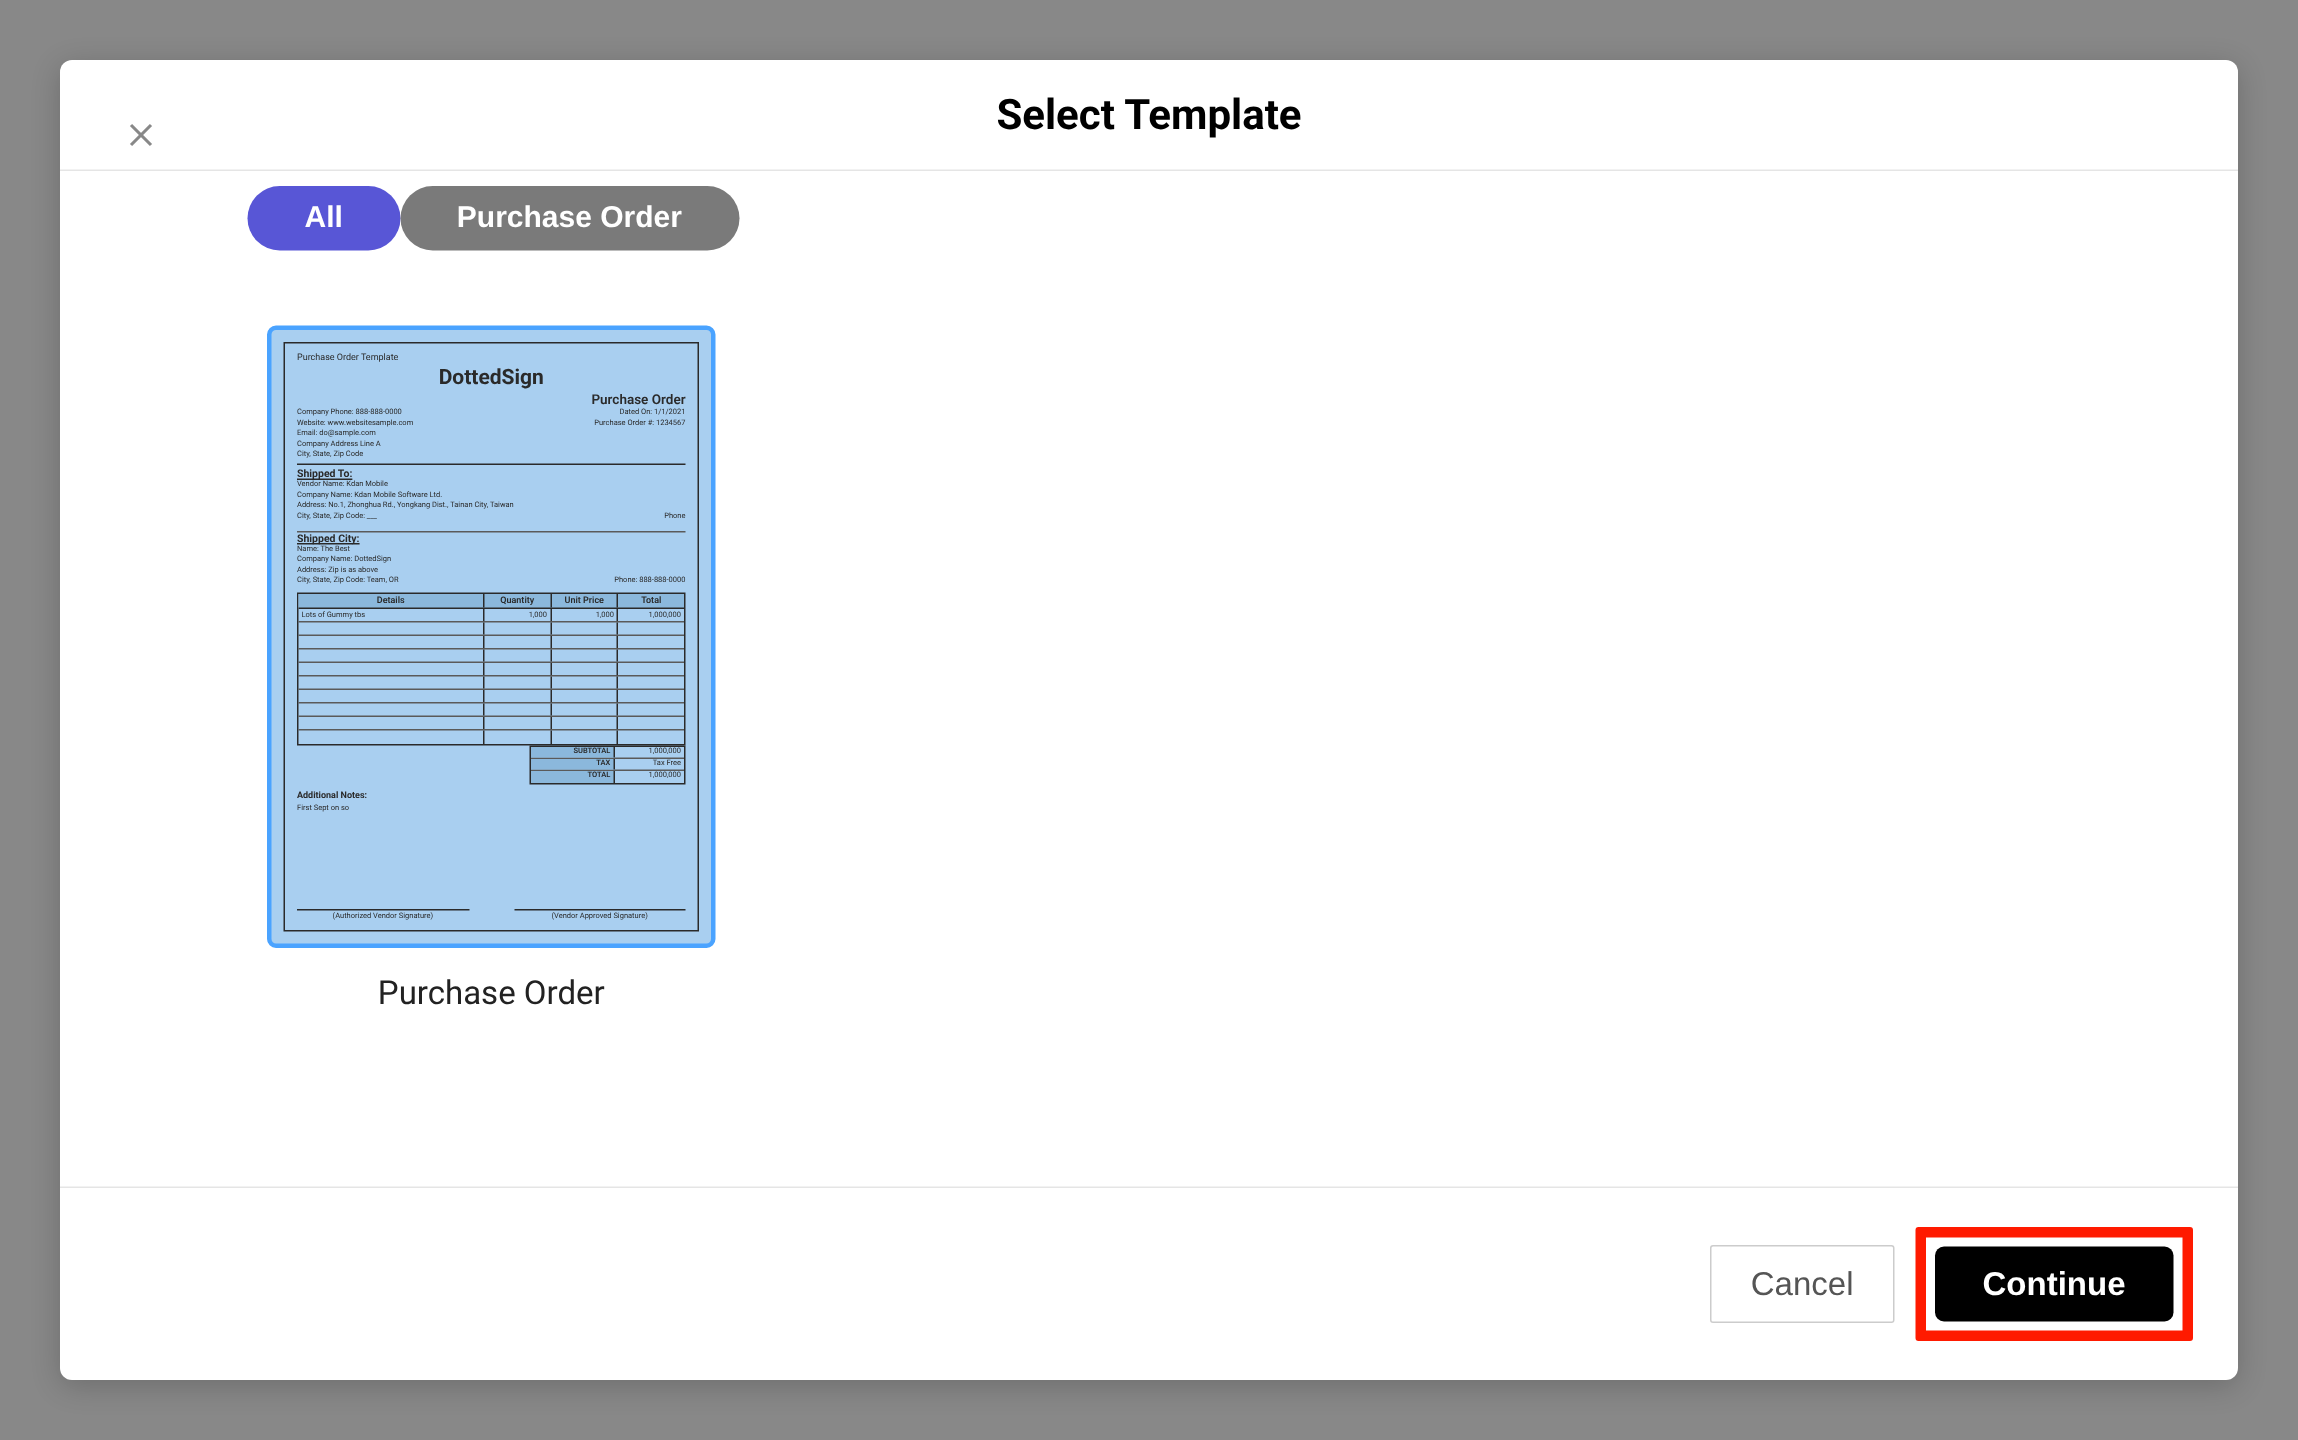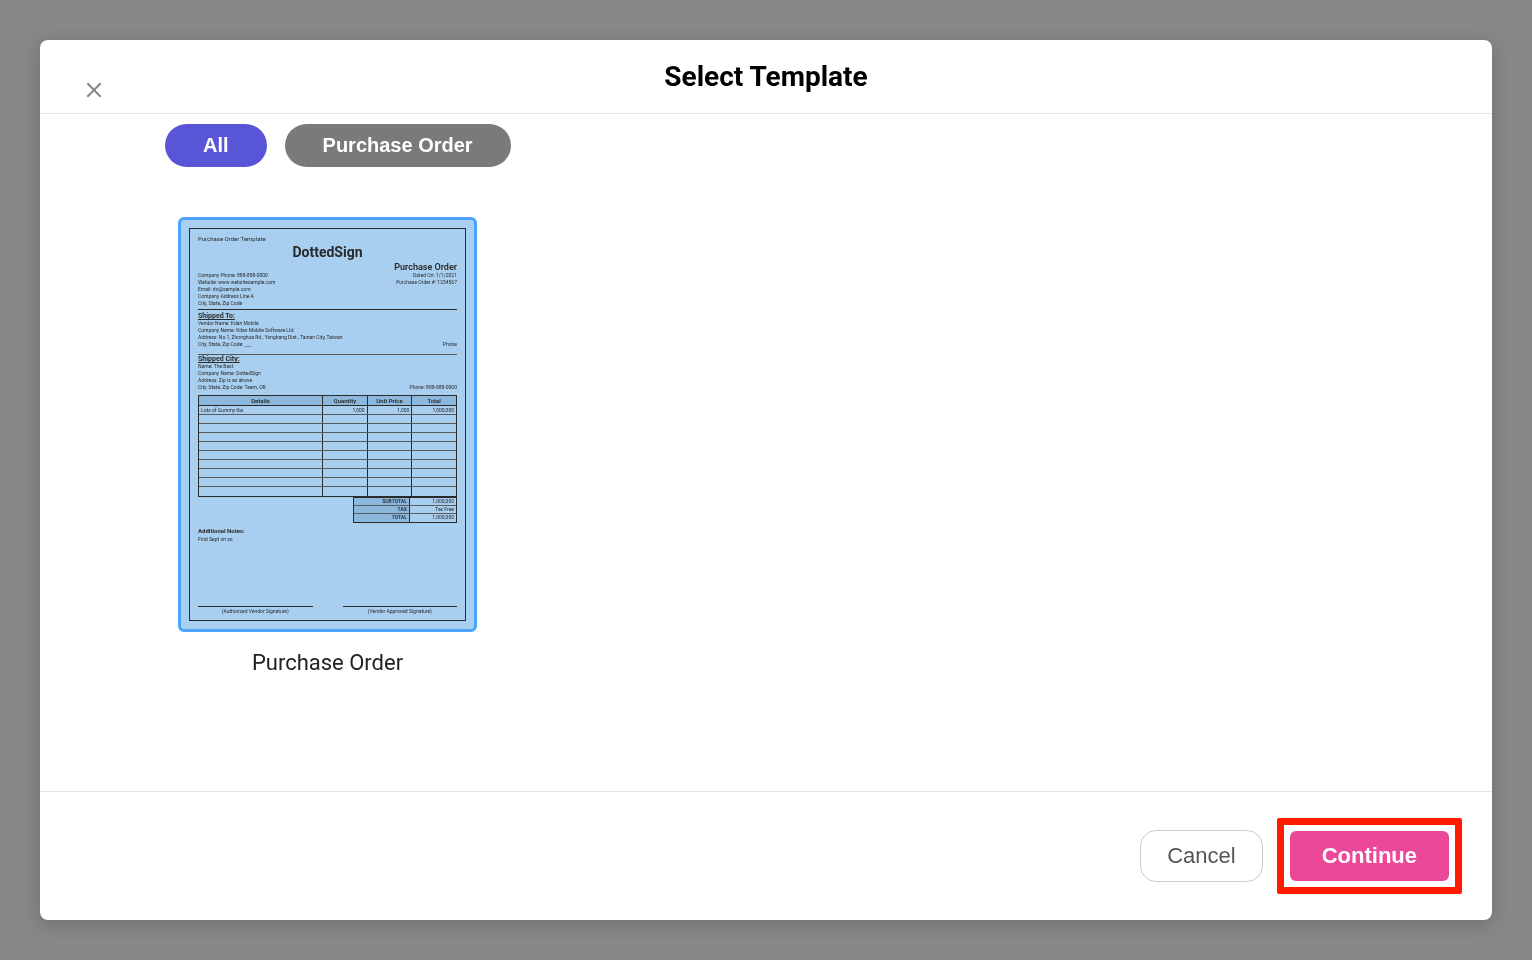--- a/index.html
+++ b/index.html
@@ -59,21 +59,20 @@
       stroke: #888;
       stroke-width: 2.5;
     }
     .modal-body {
       flex: 1;
       padding: 10px 125px 20px;
       overflow: auto;
     }
     .filter-row {
       display: flex;
-      gap: 18px;
       margin-bottom: 50px;
     }
     .filter-pill {
       padding: 10px 38px;
       border-radius: 28px;
       font-size: 20px;
       font-weight: 600;
       border: none;
       cursor: pointer;
       color: #fff;
@@ -235,34 +234,34 @@
       justify-content: flex-end;
       gap: 14px;
       align-items: center;
     }
     .btn-cancel {
       padding: 12px 26px;
       font-size: 22px;
       color: #555;
       background: #fff;
       border: 1px solid #ccc;
-      border-radius: 16px;
+      border-radius: 2px;
       cursor: pointer;
     }
     .continue-highlight {
       padding: 6px;
       border: 7px solid #ff1a00;
       border-radius: 2px;
     }
     .btn-continue {
       padding: 12px 32px;
       font-size: 22px;
       font-weight: 600;
       color: #fff;
-      background: #ec4899;
+      background: #000000;
       border: none;
       border-radius: 6px;
       cursor: pointer;
     }
   </style>
 </head>
 <body>
 
 <div class="modal">
   <div class="modal-header">

